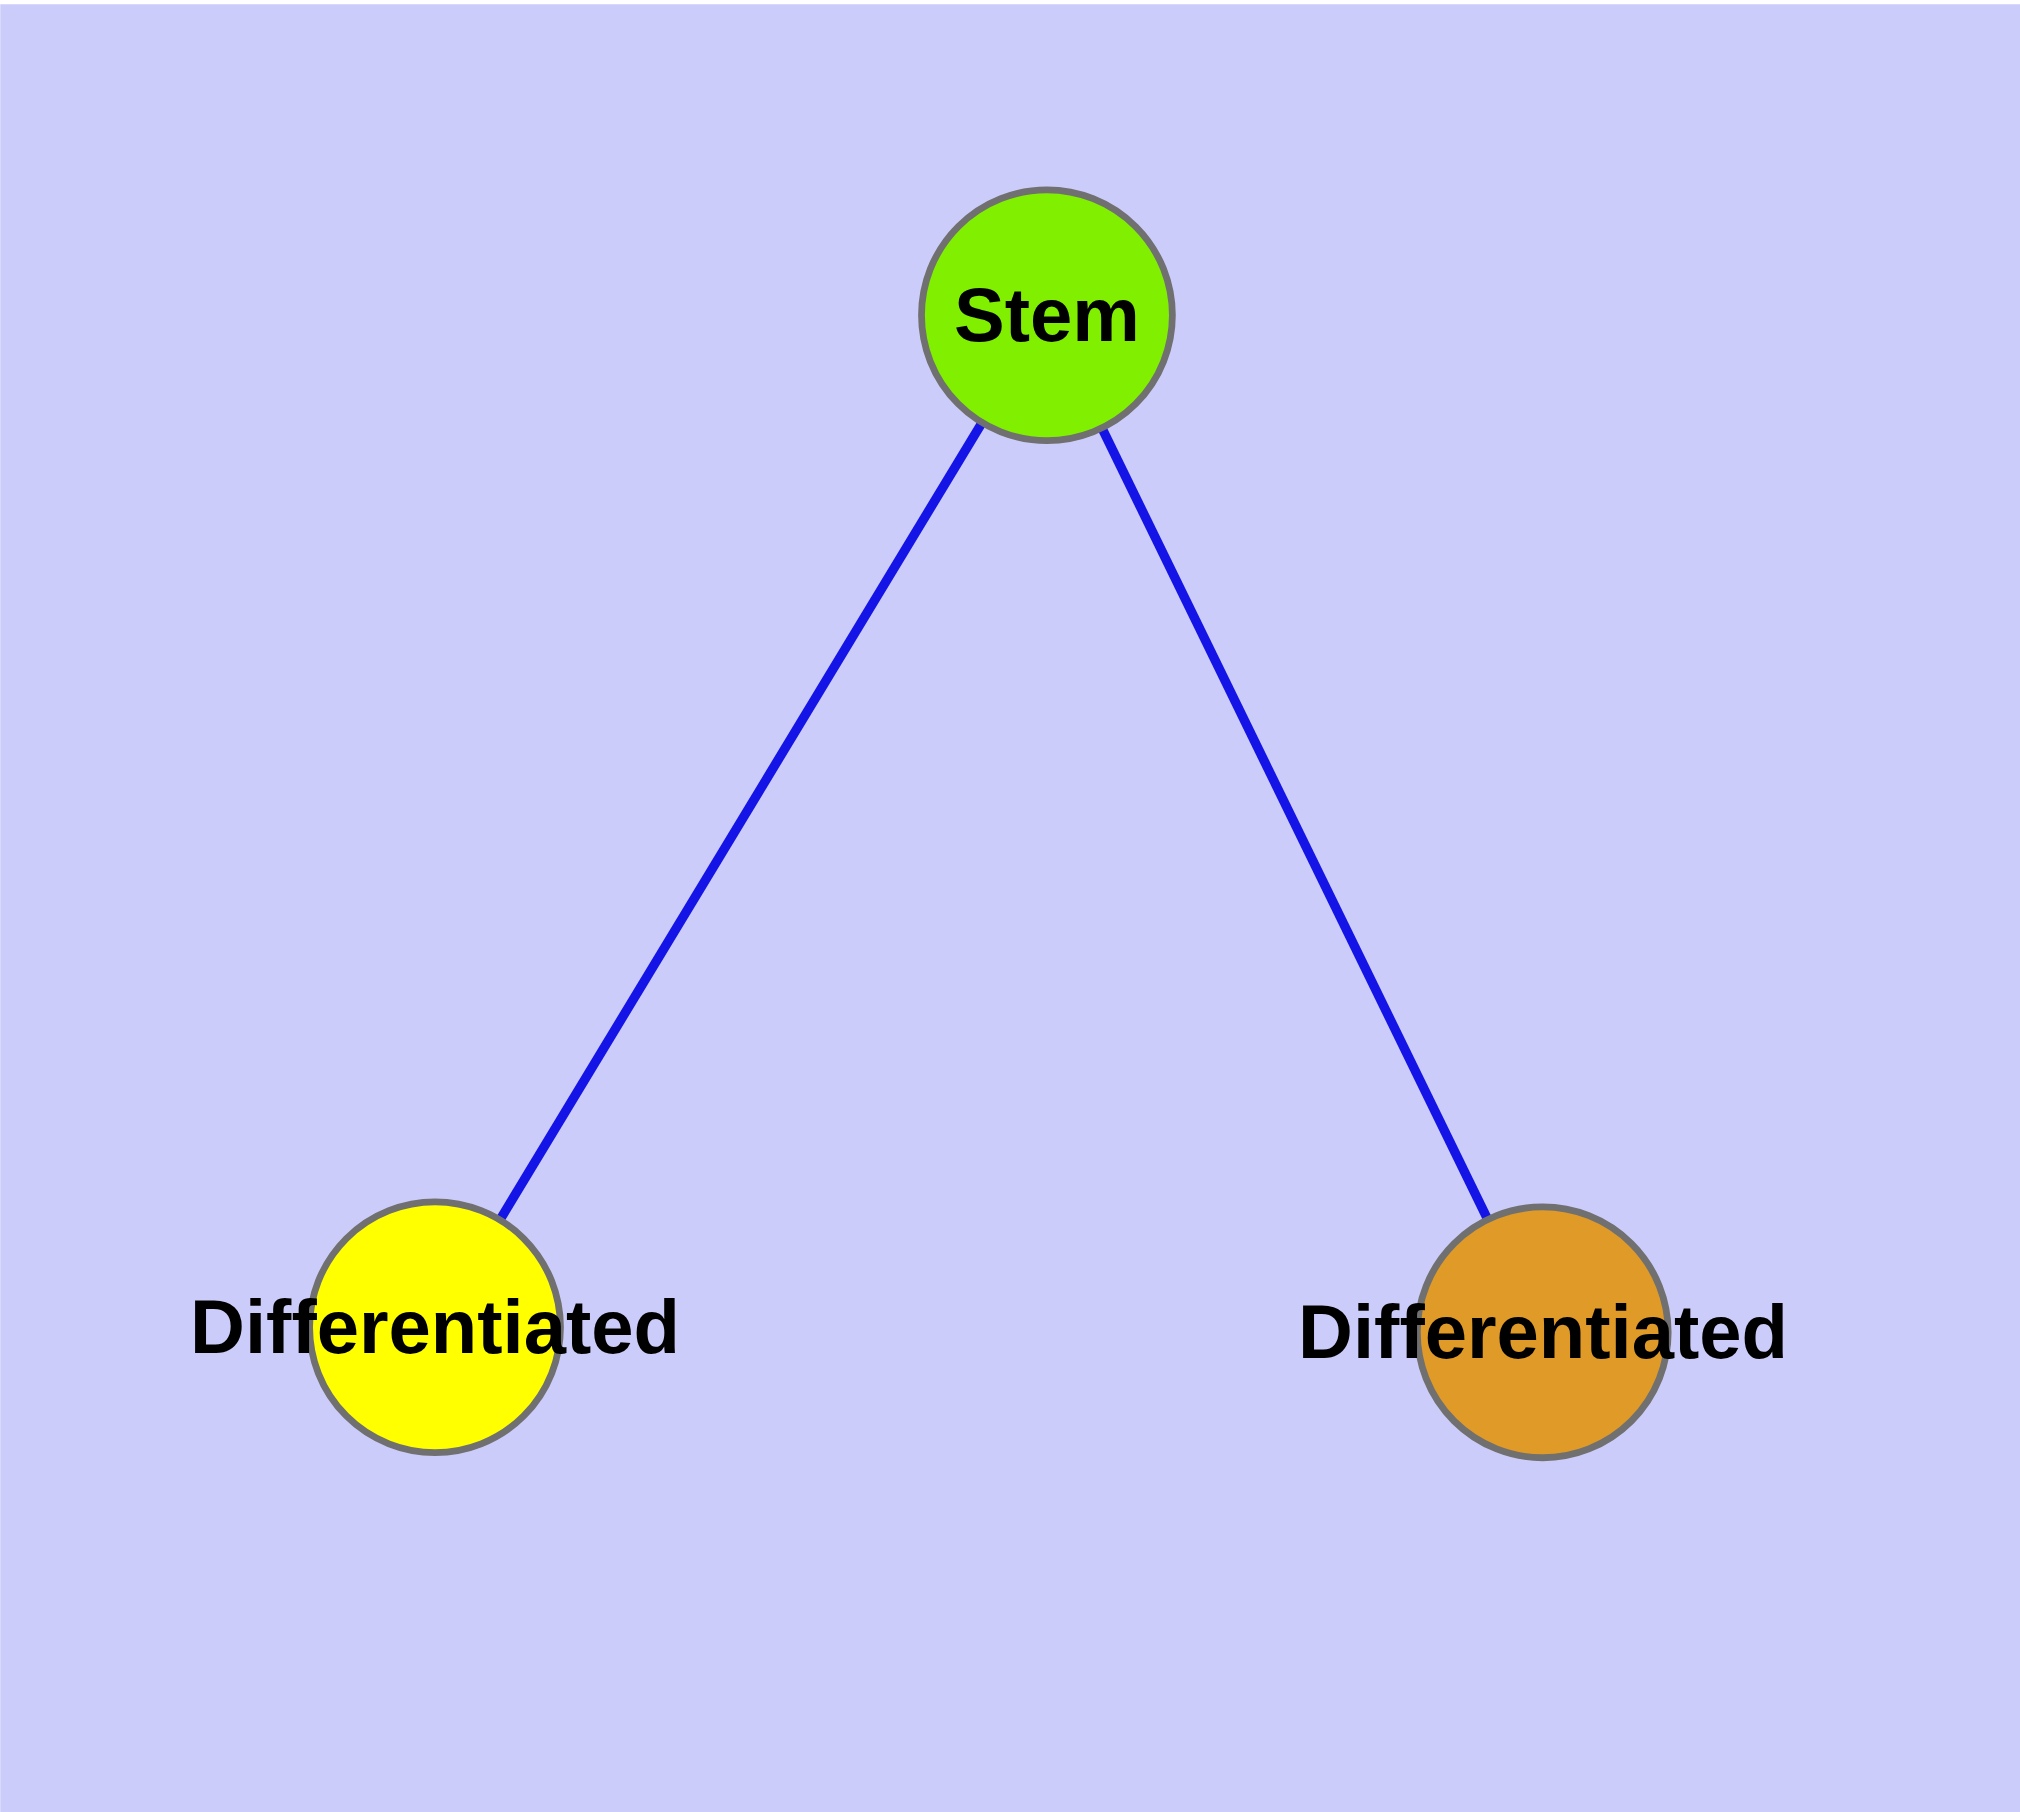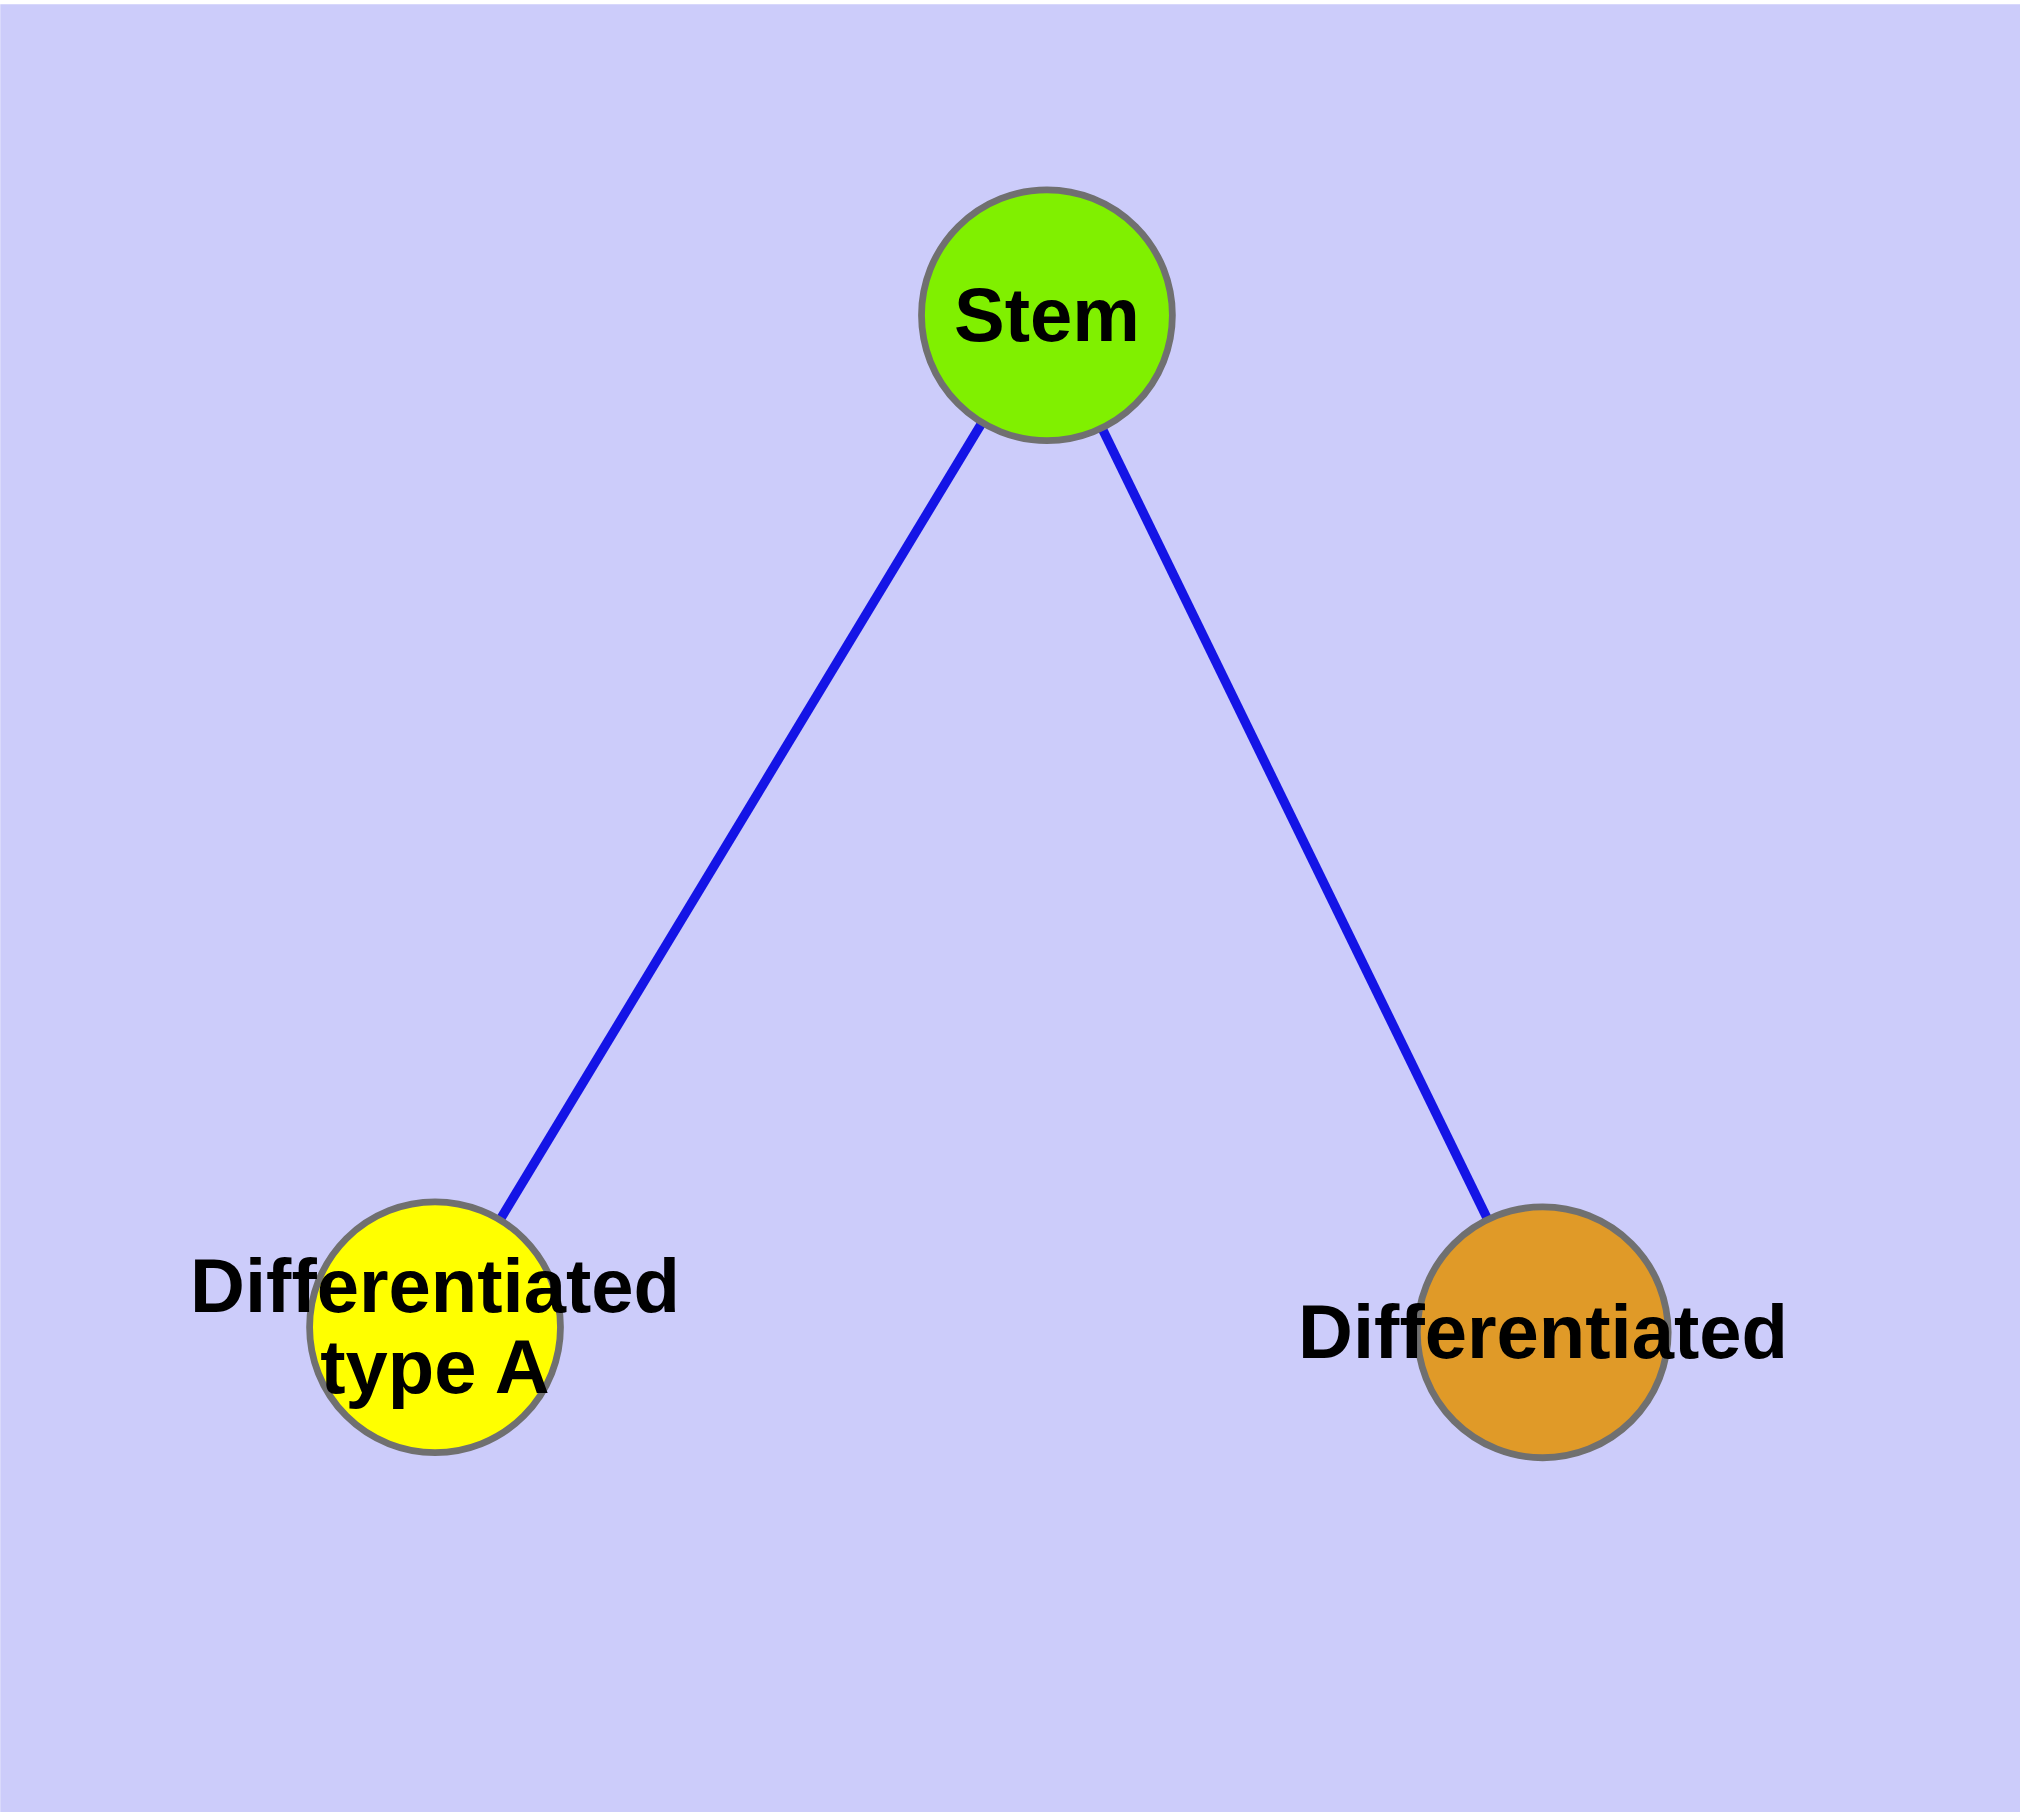--- a/index.html
+++ b/index.html
@@ -61,18 +61,18 @@
       </g>
     <g id="node-layer">
         <circle cx="1235" cy="372" r="148" fill="#80f000" stroke="#707070" stroke-width="8"></circle>
         <circle cx="513" cy="1566" r="148" fill="#ffff00" stroke="#707070" stroke-width="8"></circle>
         <circle cx="1820" cy="1572" r="148" fill="#e09a28" stroke="#707070" stroke-width="8"></circle>
       </g>
   </svg>
 
   <div id="label-layer">
       <div class="node-label single" style="left: 1047px; top: 315px; font-size: 76px; color: rgb(0, 0, 0);"><div>Stem</div></div>
-      <div class="node-label double" style="left: 435px; top: 1327px; font-size: 76px; color: rgb(0, 0, 0);"><div>Differentiated</div><div>type A</div></div>
+      <div class="node-label double" style="left: 435px; top: 1327px; font-size: 76px; color: rgb(0, 0, 0);"><div>Differentiated</div></div>
       <div class="node-label double" style="left: 1543px; top: 1332px; font-size: 76px; color: rgb(0, 0, 0);"><div>Differentiated</div></div>
     </div>
 
 </div>
 
 
 </body></html>

